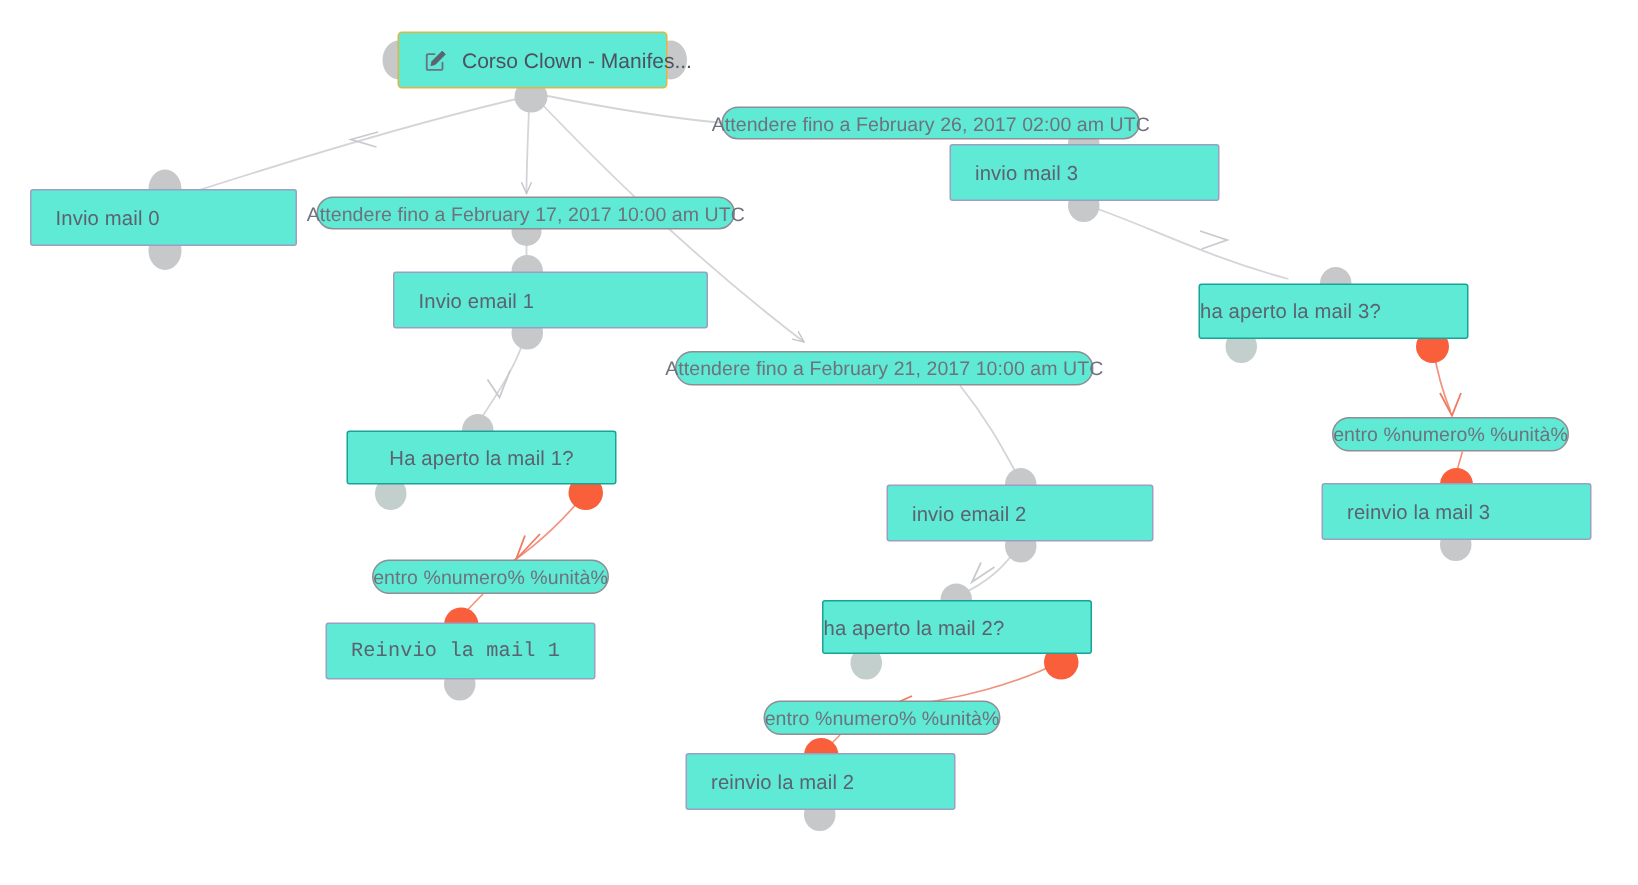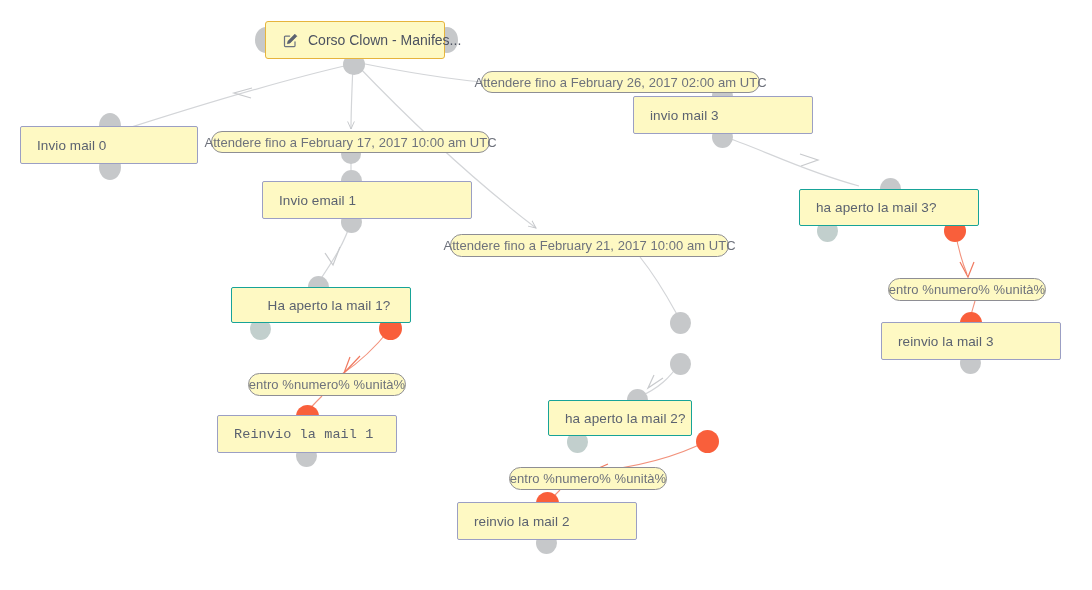--- a/index.html
+++ b/index.html
@@ -22,42 +22,41 @@
     position: absolute;
     left: 0;
     top: 0;
     width: 1092px;
     height: 590px;
     pointer-events: none;
   }
   .node {
     position: absolute;
     box-sizing: border-box;
-    background: #fef9c3;
+    background: #5eead4;
     display: flex;
     align-items: center;
     z-index: 3;
   }
   
   .node.box {
     border: 1px solid #9b9fc4;
     border-radius: 2px;
     padding-left: 16px;
   }
   .node.box .label {
     font-size: 13.5px;
     color: #5b6270;
     letter-spacing: 0.1px;
     white-space: nowrap;
   }
   
   .node.decision {
     border: 1px solid #17a398;
     border-radius: 2px;
-    padding-left: 16px;
   }
   .node.decision .label {
     font-size: 13.5px;
     color: #5b6270;
     letter-spacing: 0.1px;
     white-space: nowrap;
   }
   
   .node.root {
     border: 1px solid #e6b43c;
@@ -247,30 +246,33 @@
   </div>
 
   <div class="node pill" style="left:888px; top:278px; width:158px; height:23px;">
     <span class="label">entro %numero% %unità%</span>
   </div>
 
   <div class="node decision" style="left:231px; top:287px; width:180px; height:36px;justify-content:center;">
     <span class="label">Ha aperto la mail 1?</span>
   </div>
 
+  <div class="node box" style="left:591px; top:323px; width:178px; height:38px;">
+    <span class="label">invio email 2</span>
+  </div>
 
   <div class="node box" style="left:881px; top:322px; width:180px; height:38px;">
     <span class="label">reinvio la mail 3</span>
   </div>
 
   <div class="node box" style="left:217px; top:415px; width:180px; height:38px;font-family:Liberation Mono, monospace;">
     <span class="label">Reinvio la mail 1</span>
   </div>
 
-  <div class="node decision" style="left:548px; top:400px; width:144px; height:36px;">
+  <div class="node decision" style="left:548px; top:400px; width:180px; height:36px;">
     <span class="label">ha aperto la mail 2?</span>
   </div>
 
   <div class="node pill" style="left:509px; top:467px; width:158px; height:23px;">
     <span class="label">entro %numero% %unità%</span>
   </div>
 
   <div class="node box" style="left:457px; top:502px; width:180px; height:38px;">
     <span class="label">reinvio la mail 2</span>
   </div>

